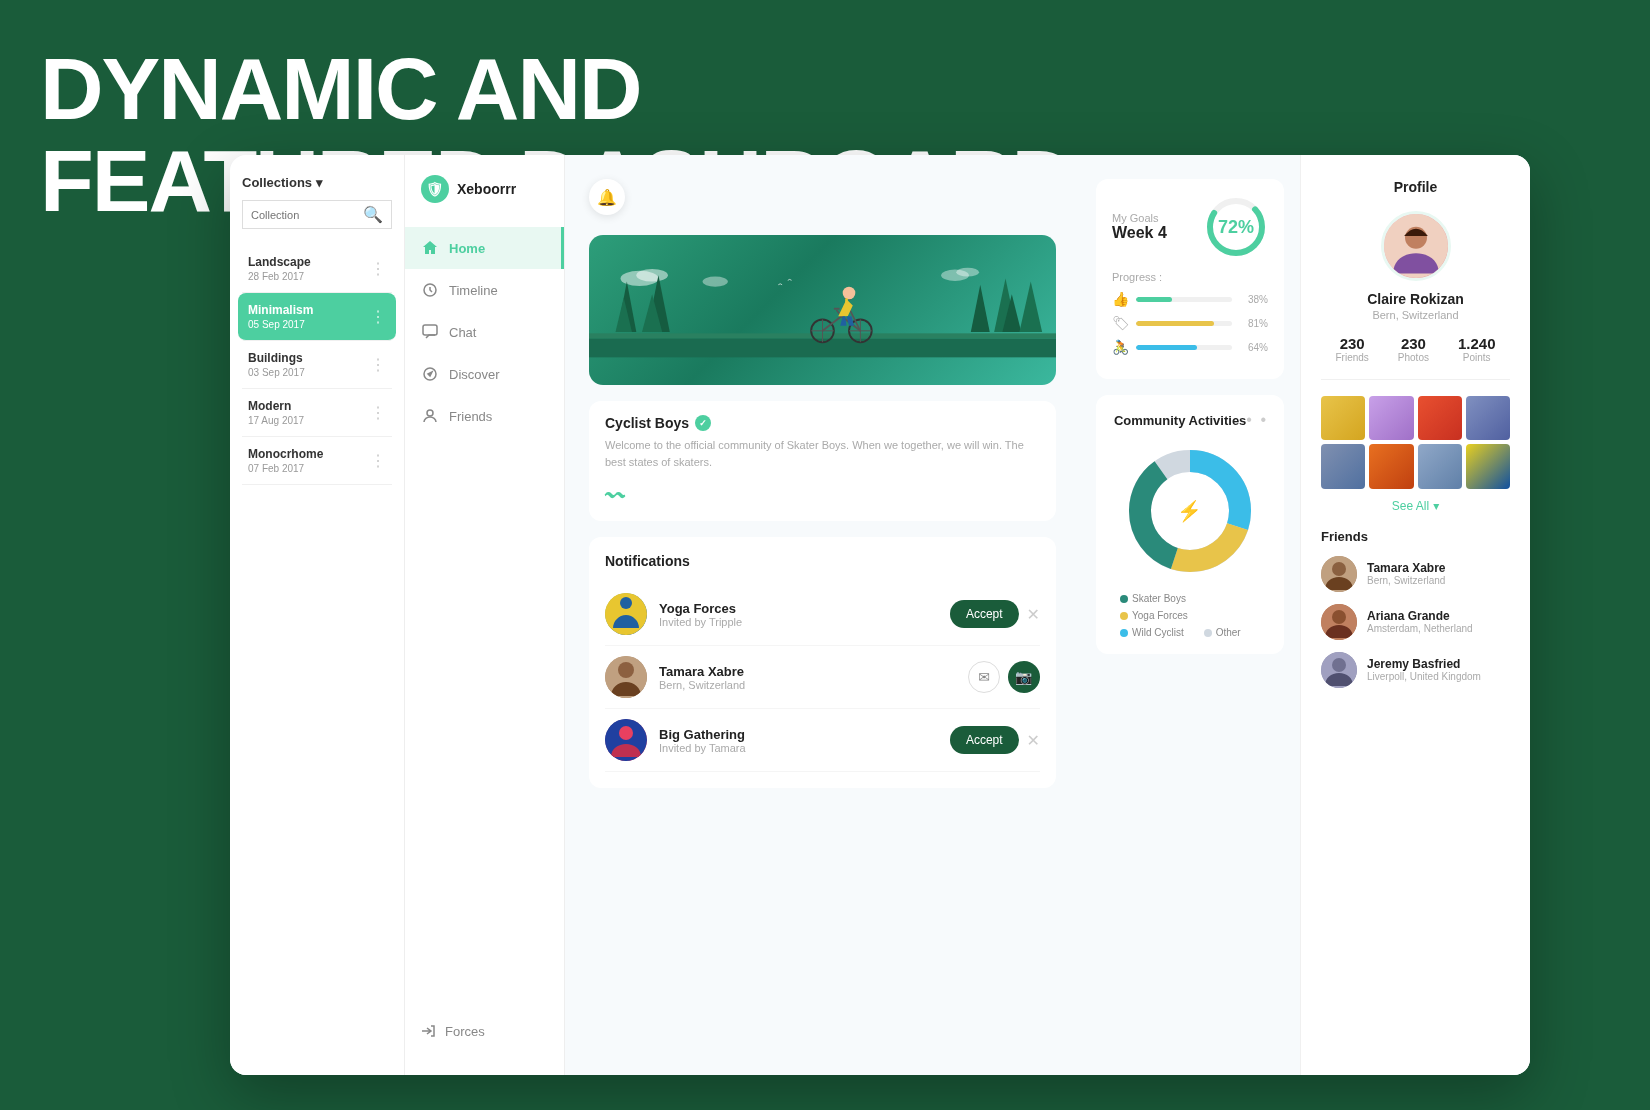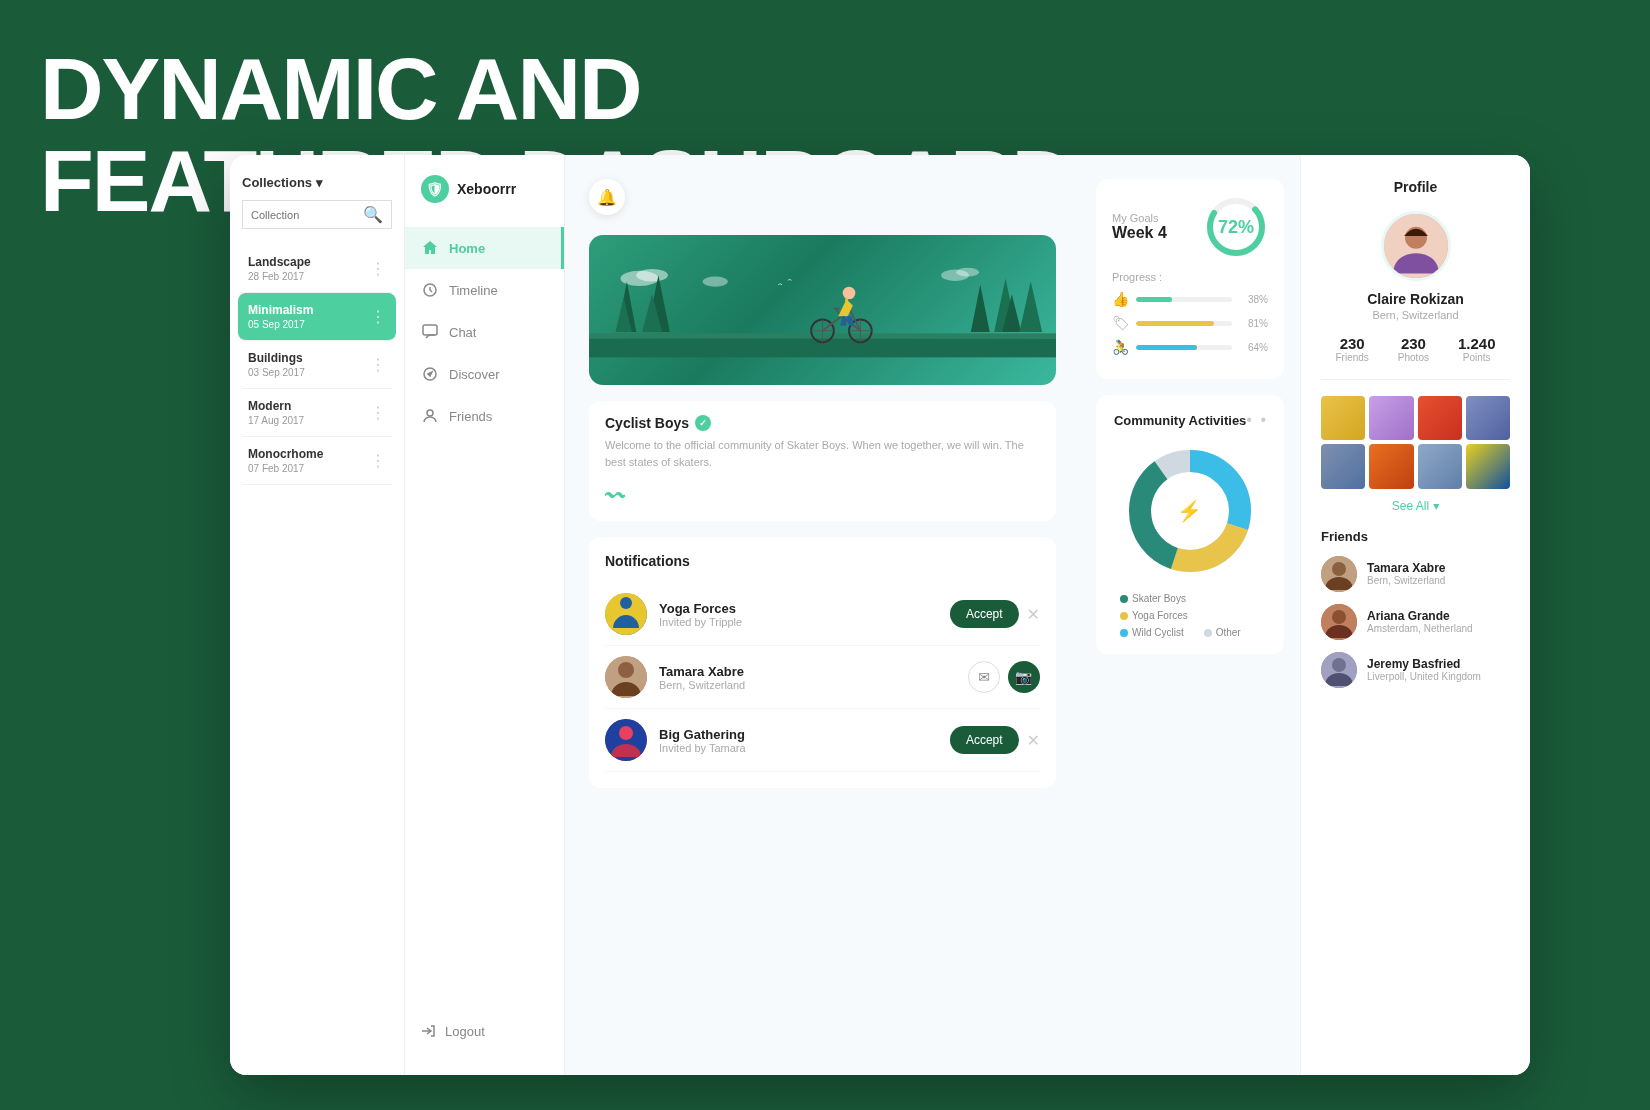--- a/index.html
+++ b/index.html
@@ -722,21 +722,21 @@
             <circle cx="8" cy="5" r="3"></circle>
             <path d="M2 14c0-3 3-5 6-5s6 2 6 5"></path>
           </svg>
       </div>
       <span>Friends</span>
     </div>
     <div class="sidebar-bottom">
       <svg width="16" height="16" viewBox="0 0 16 16" fill="none" stroke="currentColor" stroke-width="1.5">
           <path d="M10 3h3v10h-3M6 11l4-3-4-3M1 8h8"></path>
         </svg>
-      <span>Logout</span>
+      <span>Forces</span>
     </div>
   </div>
 
   <div class="main-content">
     <div class="main-header">
       <div class="bell-icon">🔔</div>
     </div>
 
     <div class="hero-banner">
       <svg class="hero-svg" viewBox="0 0 740 150" xmlns="http://www.w3.org/2000/svg">

